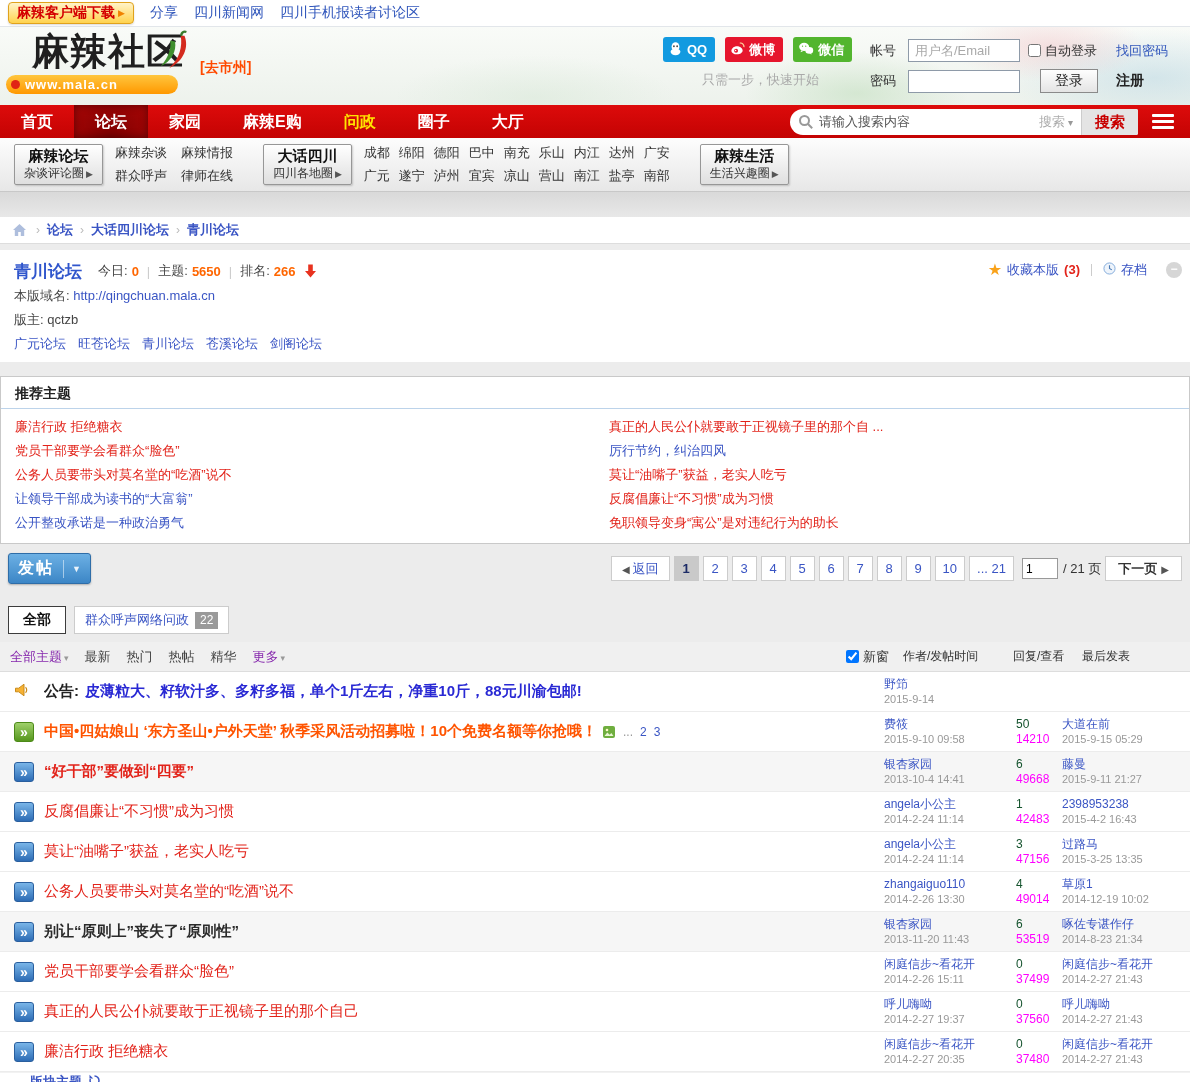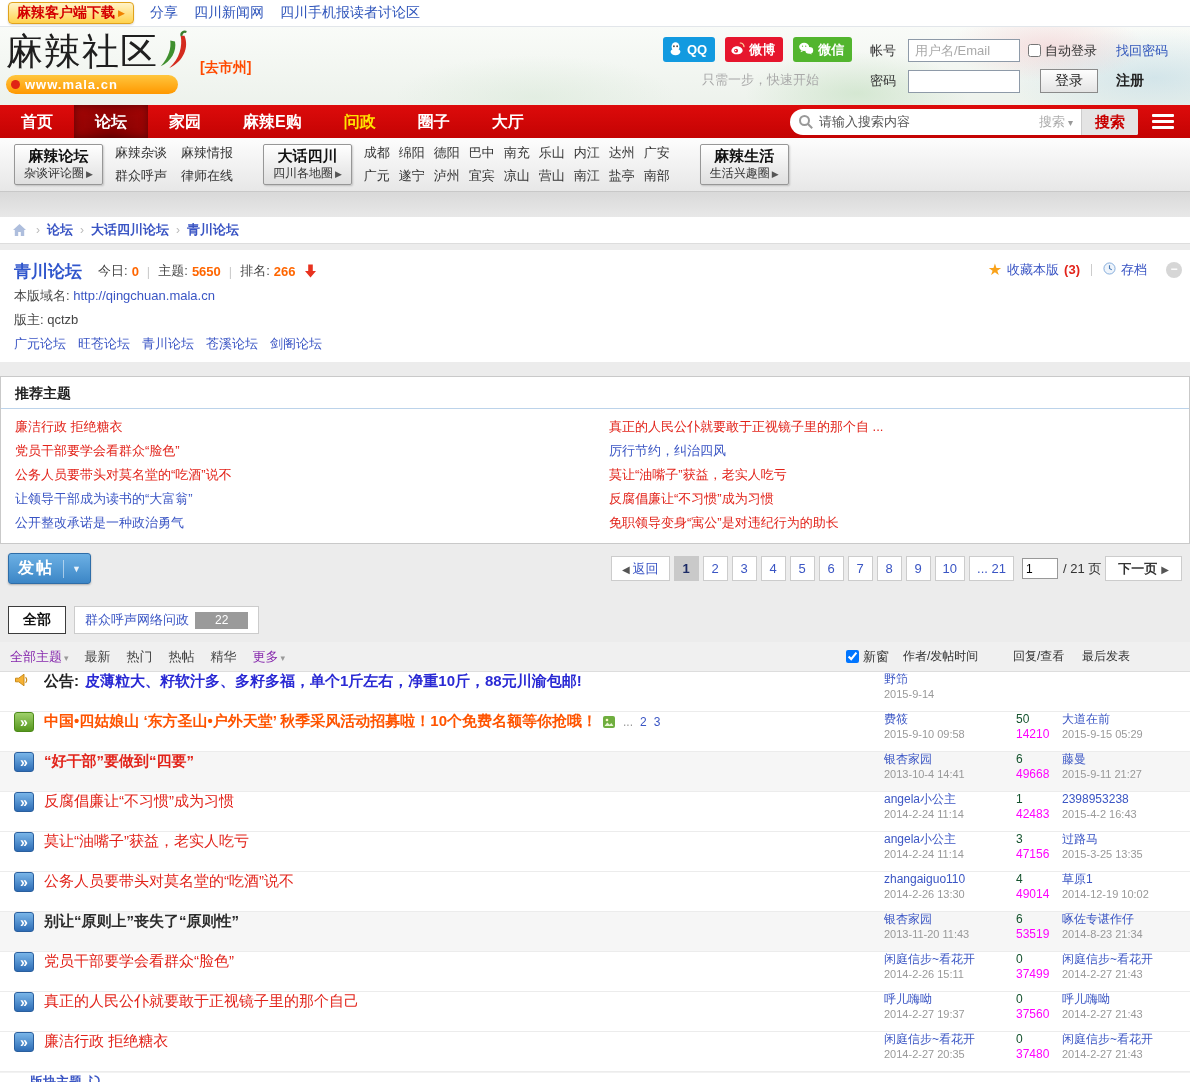--- a/index.html
+++ b/index.html
@@ -13,21 +13,21 @@
 .dl-arrow{color:#f08300;font-size:9px;margin-left:3px;}
 .tb-link{color:#2f55bb;font-size:14px;margin-left:16px;}
 
 .header{height:78px;position:relative;background:
  radial-gradient(140px 50px at 88% 25%, rgba(242,191,196,.45), transparent 70%),
  radial-gradient(160px 60px at 72% 85%, rgba(186,219,182,.5), transparent 70%),
  radial-gradient(220px 70px at 97% 65%, rgba(166,205,224,.4), transparent 70%),
  radial-gradient(200px 60px at 45% 90%, rgba(205,227,205,.35), transparent 70%),
  linear-gradient(#f9fbf8,#edf2ec);}
 .logo{position:absolute;left:6px;top:2px;width:178px;}
-.logo-text{font-size:37px;font-weight:normal;color:#1f1f1f;letter-spacing:1px;line-height:46px;display:block;}
+.logo-text{font-size:37px;font-weight:bold;color:#1f1f1f;letter-spacing:1px;line-height:46px;display:block;text-align:right;}
 .chili{position:absolute;right:-10px;top:0;}
 .logo-banner{display:flex;align-items:center;width:172px;height:19px;border-radius:10px;background:linear-gradient(#ffc63e,#ff9800);color:#fff;font-weight:bold;font-size:13px;padding-left:19px;position:relative;letter-spacing:1px;}
 .logo-banner .dot{position:absolute;left:5px;width:9px;height:9px;border-radius:50%;background:#e02515;}
 .go-city{position:absolute;left:200px;top:32px;color:#ff4a00;font-weight:bold;font-size:14px;}
 .quick{position:absolute;left:663px;top:10px;width:200px;}
 .qbtns{display:flex;gap:10px;}
 .qbtn{display:inline-flex;align-items:center;gap:4px;height:25px;padding:0 8px 0 5px;border-radius:3px;color:#fff;font-weight:bold;font-size:13px;}
 .qbtn.qq{background:#129ae0;}
 .qbtn.wb{background:#e6162d;}
 .qbtn.wx{background:#52b52e;}
@@ -112,30 +112,30 @@
 .pg .nx{margin-left:4px;}
 .pg.active{background:#c9c9c9;border-color:#c9c9c9;color:#1c2b66;font-weight:bold;}
 .pg.next{padding:0 12px;color:#333;font-weight:bold;}
 .jump{display:flex;align-items:center;gap:5px;margin-left:4px;}
 .jump input{width:36px;height:21px;border:1px solid #999;font-size:12px;padding:0 3px;font-family:inherit;}
 .jump span{color:#333;font-size:13px;}
 
 .tabsrow{margin-top:14px;display:flex;align-items:flex-end;gap:8px;padding-left:8px;height:30px;}
 .tab{background:#fff;border:1px solid #ccc;padding:0 10px;height:28px;font-size:13px;color:#3a55c4;display:flex;align-items:center;gap:6px;cursor:pointer;}
 .tab.active{border-color:#3c3c3c;color:#111;font-weight:bold;font-size:14px;padding:0 14px;}
-.tab .badge{background:#9a9a9a;color:#fff;font-size:12px;padding:0 20px;height:17px;line-height:17px;}
+.tab .badge{background:#9a9a9a;color:#fff;font-size:12px;padding:0 5px;height:17px;line-height:17px;}
 
 .listwrap{margin-top:8px;background:#fff;}
 .filterrow{height:30px;background:#f0f0f0;border-bottom:1px solid #ddd;display:flex;align-items:center;padding-left:10px;position:relative;}
 .flink{font-size:13px;color:#444;margin-right:16px;}
 .flink.purple{color:#8628ad;}
 .fcaret{font-size:9px;color:#999;margin-left:2px;}
 .newwin{position:absolute;left:846px;display:flex;align-items:center;gap:4px;font-size:13px;color:#333;}
 .colh{position:absolute;font-size:12px;color:#333;white-space:nowrap;}
-.trow{display:flex;align-items:flex-start;height:40px;border-bottom:1px solid #ececec;padding-left:14px;background:#fff;}
+.trow{display:flex;align-items:center;height:40px;border-bottom:1px solid #ececec;padding-left:14px;background:#fff;}
 .trow.shaded{background:#f6f6f6;}
 .ticell{width:30px;display:flex;align-items:center;flex:none;}
 .ticon{width:20px;height:20px;border-radius:3px;color:#fff;font-weight:bold;font-size:14px;line-height:18px;text-align:center;display:block;}
 .ticon.b{background:linear-gradient(#79b5e8,#2d6cb5);border:1px solid #2a5f9e;}
 .ticon.g{background:linear-gradient(#9fd06b,#55961d);border:1px solid #4c8a18;}
 .tcell-title{flex:1;display:flex;align-items:center;overflow:hidden;white-space:nowrap;min-width:0;}
 .tprefix{font-weight:bold;color:#222;font-size:15px;margin-right:6px;}
 .ttitle{font-size:15px;overflow:hidden;text-overflow:ellipsis;}
 .ttitle.bold{font-weight:bold;}
 .c-red{color:#e2231a;}

